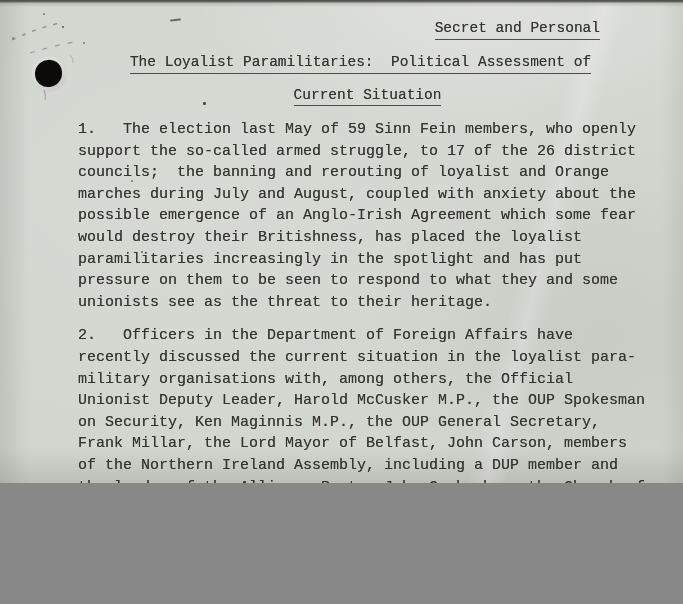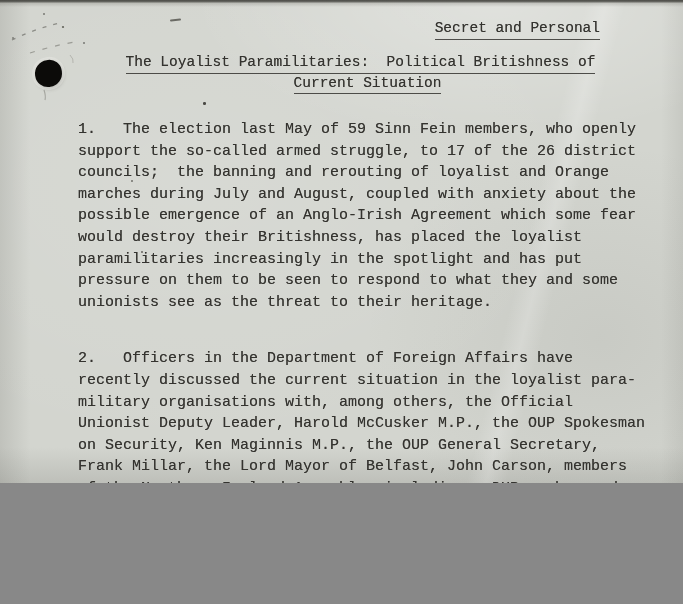--- a/index.html
+++ b/index.html
@@ -36,33 +36,33 @@
     position:absolute; top:55px; left:78px; width:565px;
     text-align:center; font-size:14.5px; line-height:1;
   }
   .title-row{display:block;}
   .title-line{
     display:inline-block;
     padding-bottom:3px;
     border-bottom:1.4px solid rgba(52,51,47,0.85);
     white-space:pre;
   }
-  .title-line-2{ margin-top:2px; margin-left:14px; }
+  .title-line-2{ margin-top:14px; margin-left:14px; }
 
   
   .body-text{
     position:absolute; top:119px; left:78px; width:575px;
   }
   .para{
     margin:0; padding:0;
     font-family:inherit;
     font-size:15px; line-height:21.6px;
     white-space:pre;
   }
-  .para-gap{ margin-bottom:35px; }
+  .para-gap{ margin-bottom:12px; }
 
   
   .punch-hole{
     position:absolute; left:35px; top:60px; width:27px; height:27px;
     background:#0c0b09; border-radius:50% 46% 50% 48%;
     box-shadow:0 0 0 3px rgba(232,233,228,0.45), 1px 2px 4px rgba(90,90,85,0.4);
     transform:rotate(-8deg);
   }
   .scratches{ position:absolute; left:0; top:0; }
   .dash-artifact{
@@ -118,21 +118,21 @@
   <div class="punch-hole"></div>
   <div class="dash-artifact"></div>
   <span class="speck speck-1"></span>
   <span class="speck speck-2"></span>
   <span class="speck speck-3"></span>
 
   <div class="classification ink">Secret and Personal</div>
 
   <div class="title-block ink">
     <span class="title-row">
-      <span class="title-line">The Loyalist Paramilitaries:  Political Britishness of</span>
+      <span class="title-line">The Loyalist Paramilitaries:  Political Assessment of</span>
     </span>
     <span class="title-row">
       <span class="title-line title-line-2">Current Situation</span>
     </span>
   </div>
 
   <div class="body-text ink">
     <pre class="para para-gap">1.   The election last May of 59 Sinn Fein members, who openly
 support the so-called armed struggle, to 17 of the 26 district
 councils;  the banning and rerouting of loyalist and Orange

